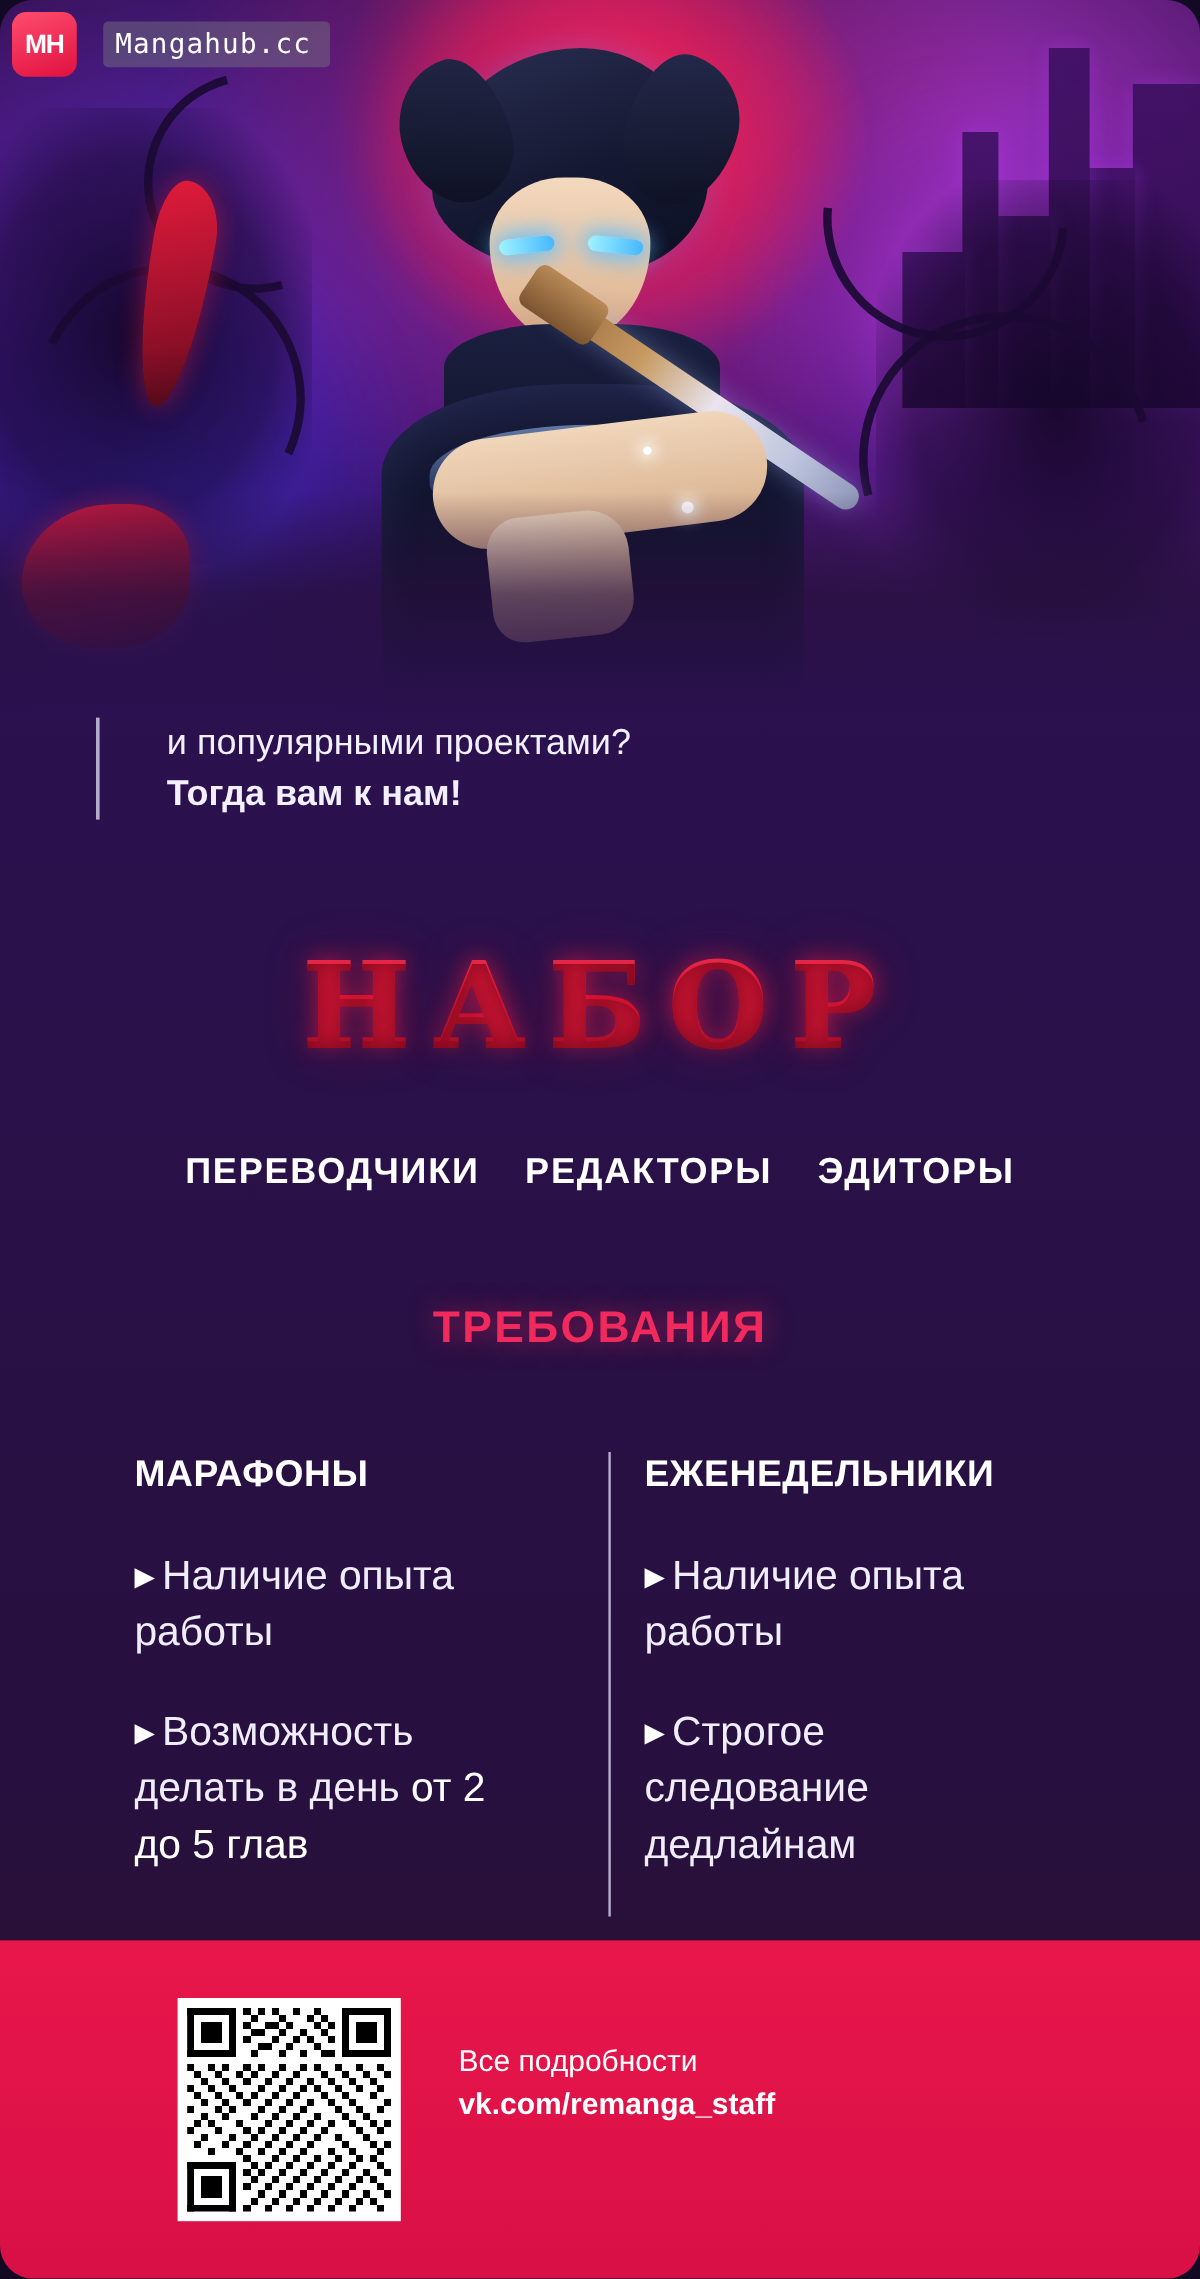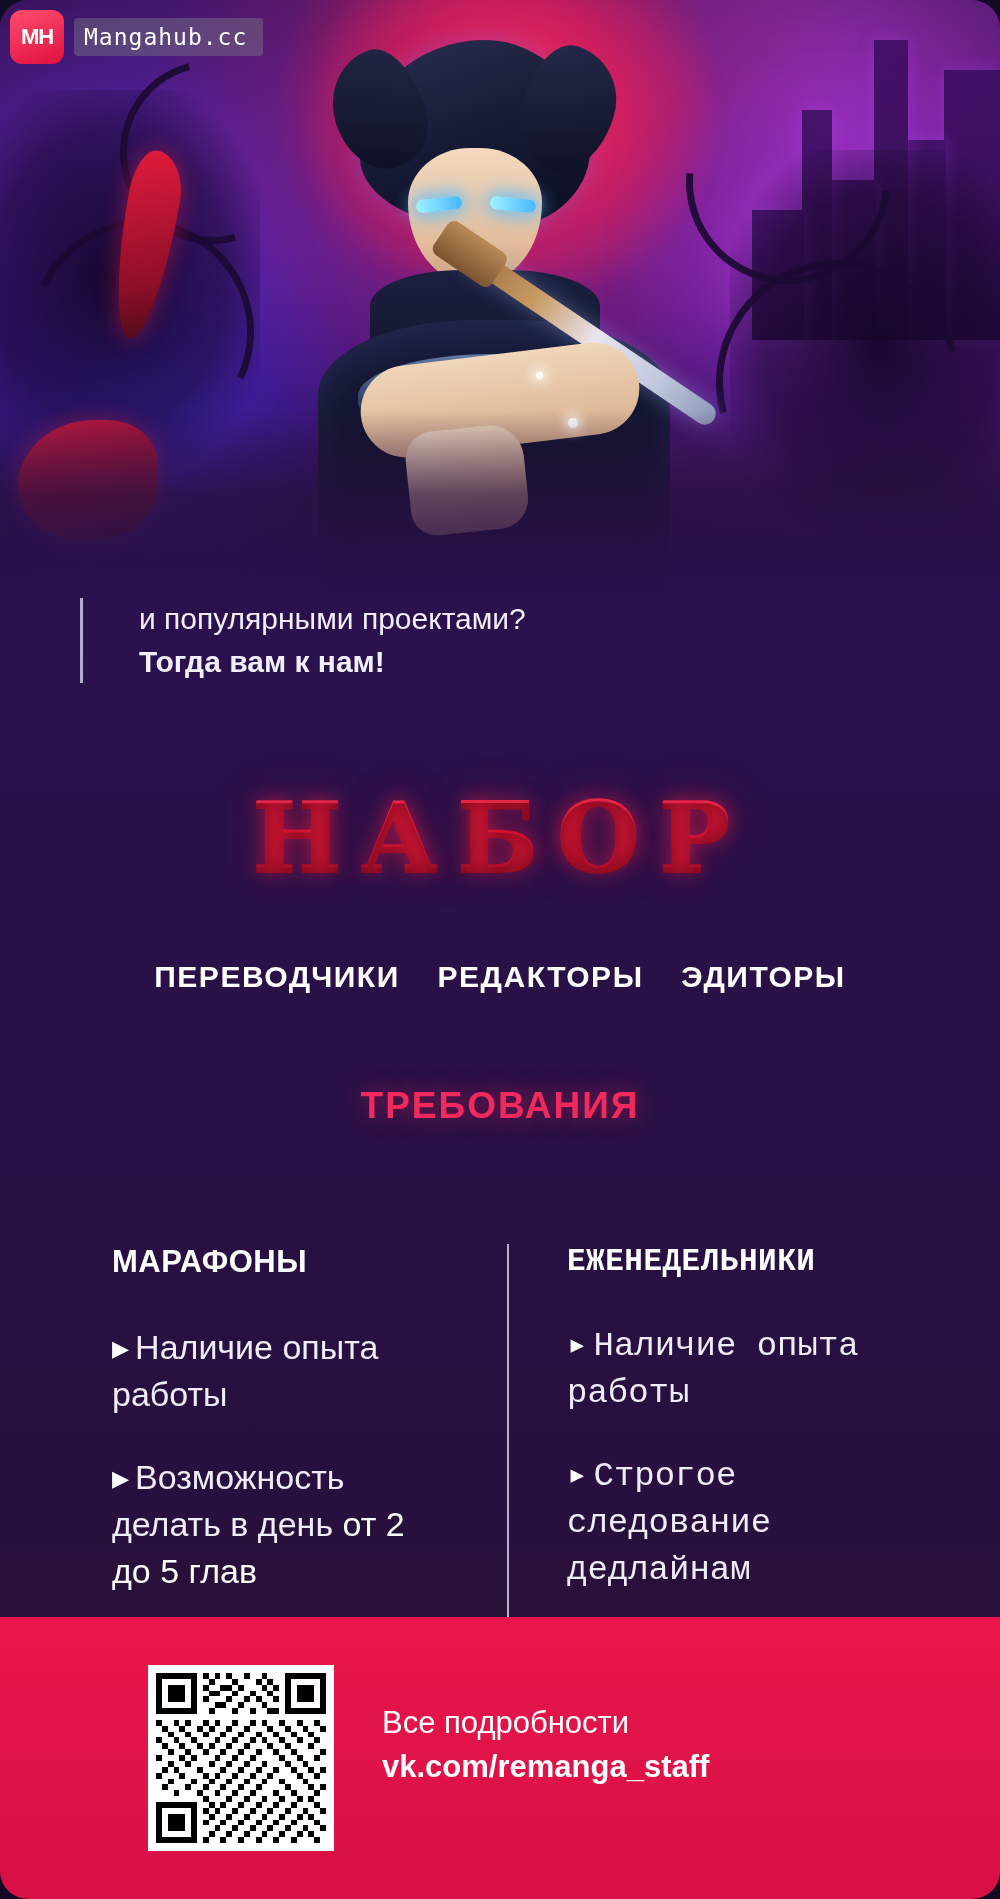--- a/index.html
+++ b/index.html
@@ -229,21 +229,21 @@
     background: linear-gradient(160deg, #ff4d6d 0%, #e01040 100%);
     color: #fff;
     font-weight: bold;
     font-size: 22px;
     display: flex;
     align-items: center;
     justify-content: center;
     letter-spacing: -1px;
   }
   .wm-text {
-    margin-left: 10px;
+    margin-left: 22px;
     padding: 6px 16px 6px 10px;
     background: rgba(120,120,130,0.45);
     color: #fff;
     font-size: 23px;
     letter-spacing: 1px;
     border-radius: 4px;
     font-family: "DejaVu Sans Mono", monospace;
   }
 
   
@@ -313,25 +313,24 @@
   }
 
   
   .cols {
     position: absolute;
     left: 112px; top: 1210px;
     width: 790px;
     display: flex;
     z-index: 5;
   }
-  .col { width: 50%; box-sizing: border-box; margin-top: 34px; }
+  .col { width: 50%; box-sizing: border-box; }
   .col.right {
-    padding-left: 58px;
+    padding-left: 28px;
     border-left: 2px solid rgba(230,230,255,0.75);
-    font-family: Liberation Mono, monospace;
   }
   .col h3 {
     margin: 0 0 44px 0;
     color: #ffffff;
     font-size: 31px;
     font-weight: bold;
     letter-spacing: 0.5px;
   }
   .bullet {
     color: #f0edfb;
@@ -361,21 +360,21 @@
     width: 186px; height: 186px;
     background: #ffffff;
     padding: 8px;
     box-sizing: border-box;
   }
   .qr svg { display: block; }
   .footer-text {
     position: absolute;
     left: 382px; top: 84px;
     color: #ffffff;
-    font-size: 31px;
+    font-size: 25px;
     line-height: 1.42;
   }
   .footer-text .link { font-weight: bold; }
 </style>
 </head>
 <body>
 
 <div class="poster">
 
   <div class="art">

